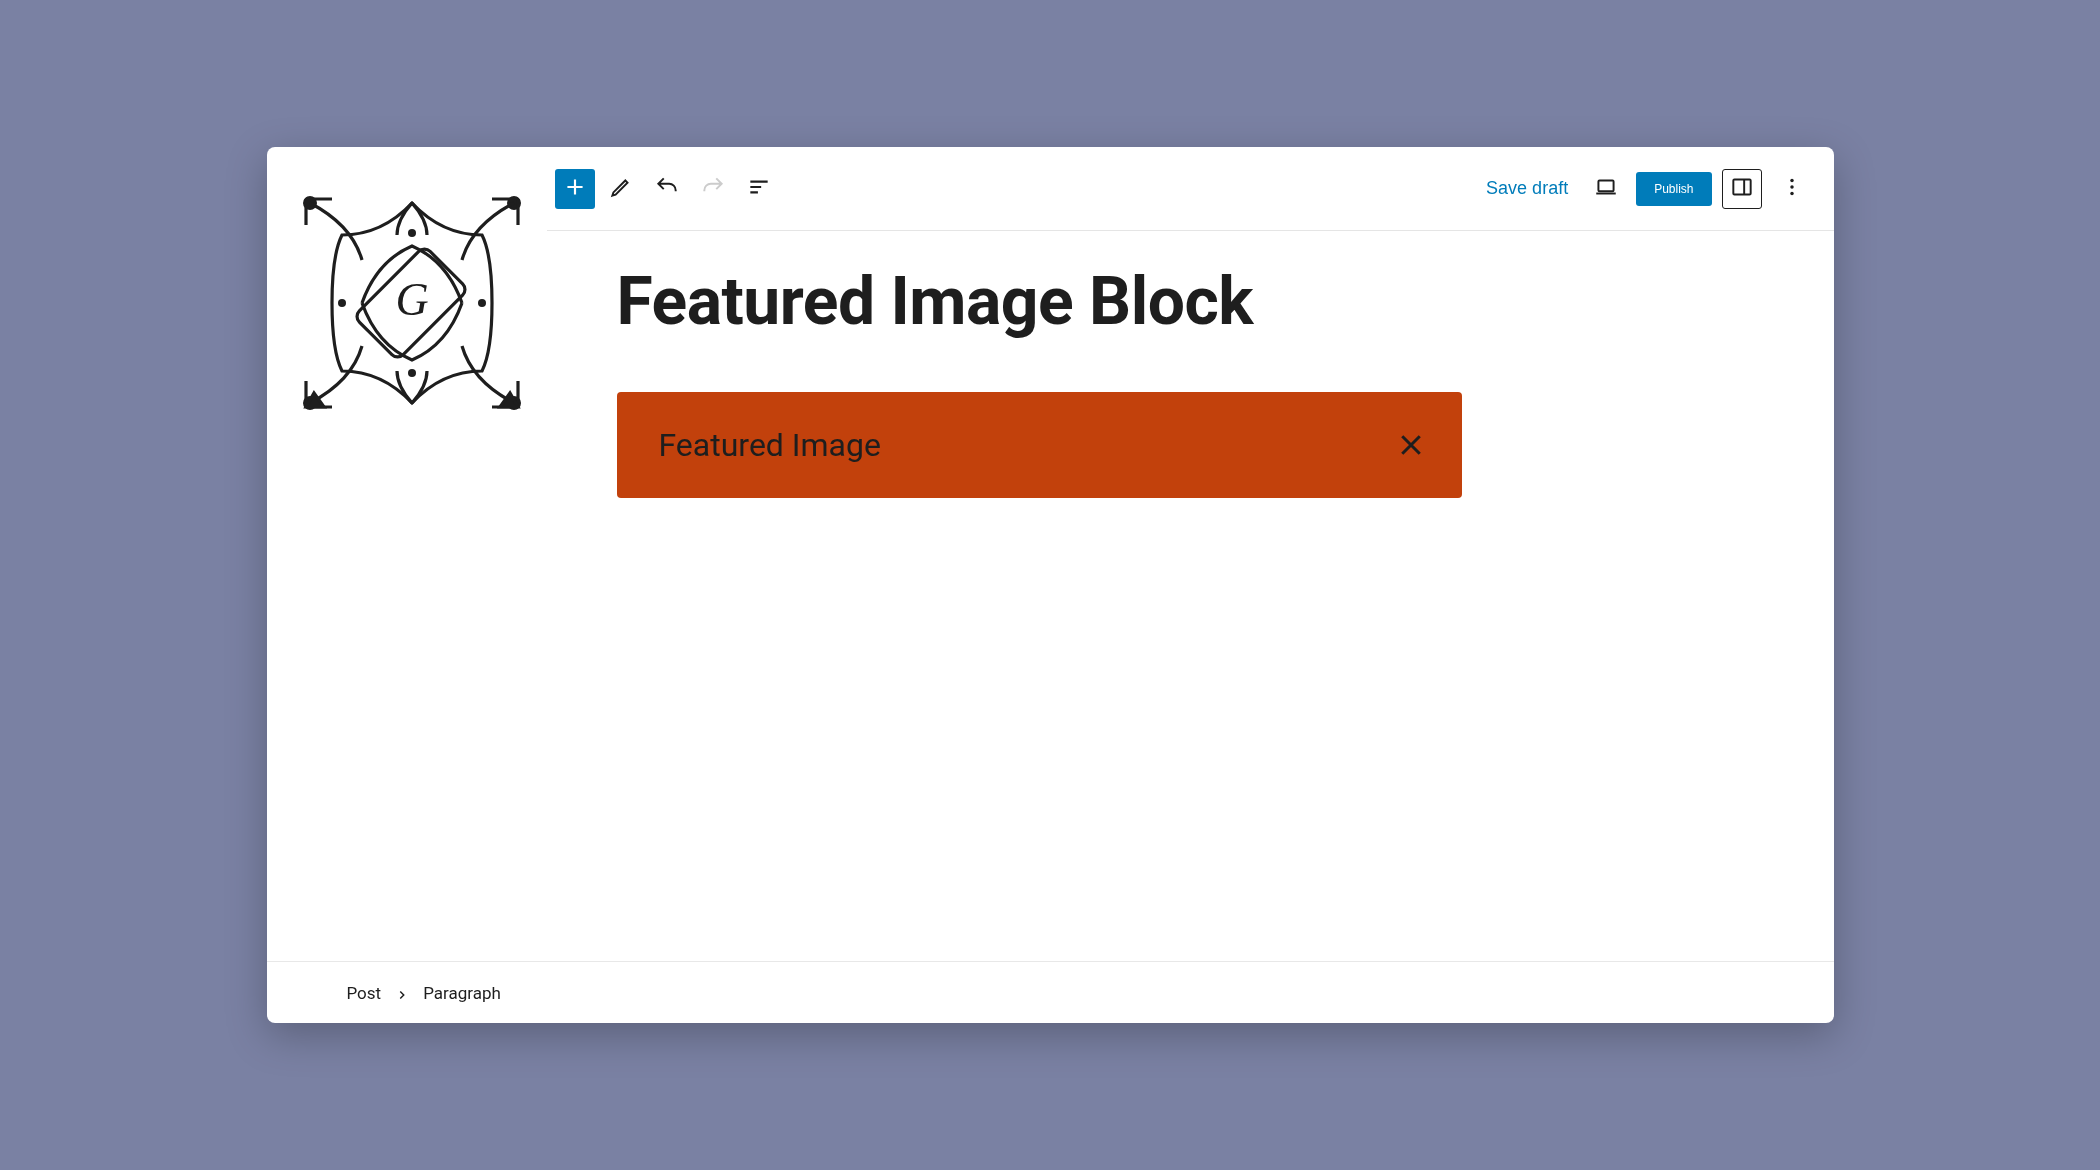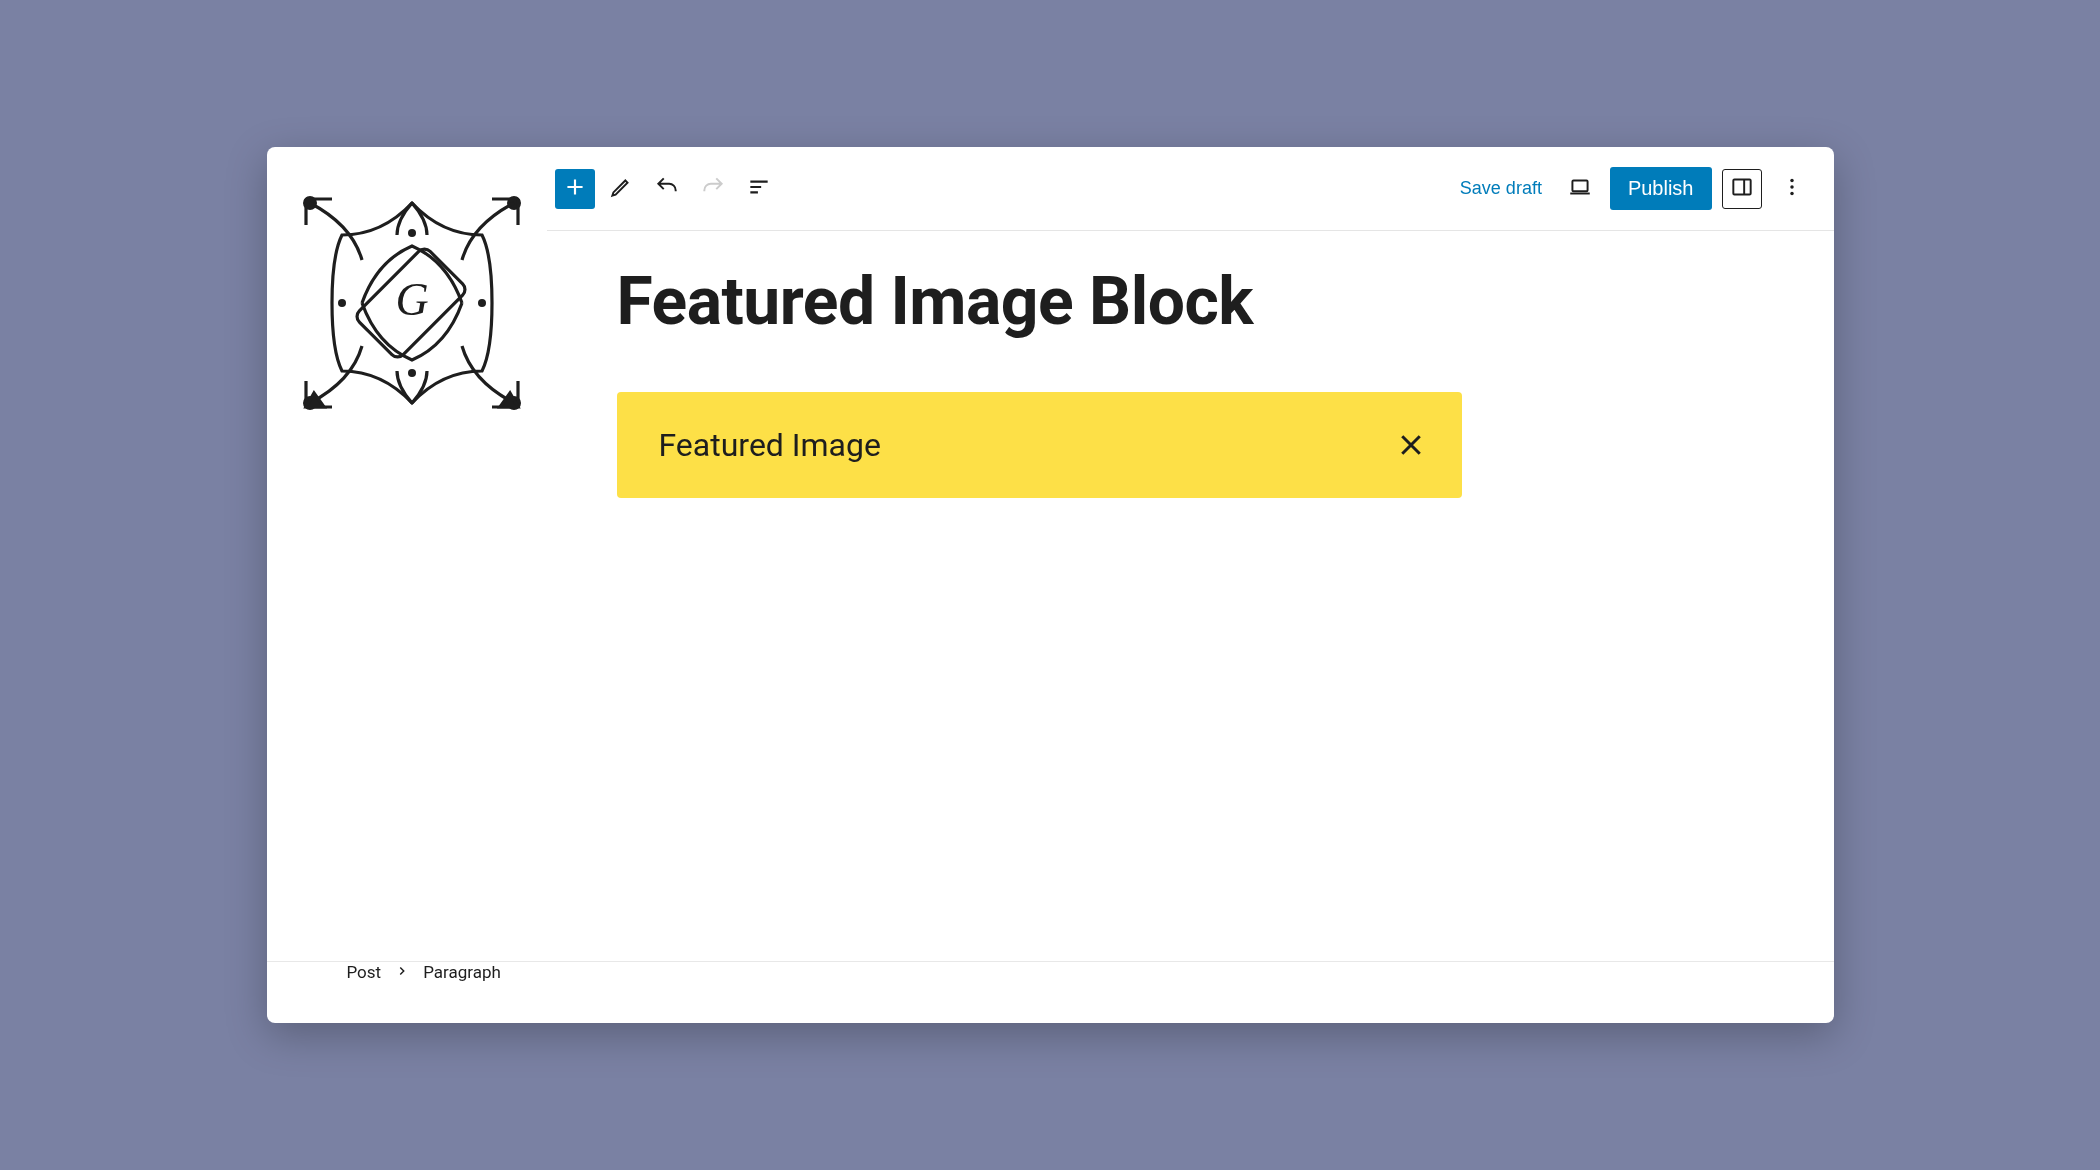--- a/index.html
+++ b/index.html
@@ -61,35 +61,35 @@
   .icon-btn.primary { background: #007cba; color: #fff; }
   .icon-btn.outlined { border: 1.5px solid #1e1e1e; }
   .icon-btn svg { width: 26px; height: 26px; }
   .icon-btn.disabled { color: #ccc; }
   .save-draft {
     color: #007cba; font-size: 18px; background: none; border: none; cursor: pointer;
     padding: 0 8px;
   }
   .publish-btn {
     background: #007cba; color: #fff; border: none;
-    font-size: 20px; padding: 10px 18px; border-radius: 3px; cursor: pointer;
+    font-size: 12px; padding: 10px 18px; border-radius: 3px; cursor: pointer;
   }
   .editor-body {
     flex: 1;
     padding: 32px 70px 0 70px;
   }
   .post-title {
     font-size: 66px;
     font-weight: 700;
     color: #1e1e1e;
     letter-spacing: -0.5px;
     margin-bottom: 52px;
   }
   .search-bar {
-    background: #fde047;
+    background: #c2410c;
     border-radius: 4px;
     display: flex;
     align-items: center;
     justify-content: space-between;
     padding: 0 36px 0 42px;
     height: 106px;
     width: 845px;
     gap: 21px;
   }
   .search-text { font-size: 32px; color: #1e1e1e; }
@@ -112,21 +112,21 @@
   .block-label {
     font-size: 27px;
     color: #1e1e1e;
     text-align: center;
     line-height: 1.35;
   }
   .breadcrumb-bar {
     height: 62px;
     border-top: 1px solid #e8e8e8;
     display: flex;
-    align-items: flex-start;
+    align-items: center;
     padding: 0 80px;
     gap: 14px;
     font-size: 17px;
     color: #1e1e1e;
   }
   .breadcrumb-bar .chev { width: 14px; height: 14px; color: #1e1e1e; }
 </style>
 </head>
 <body>
 

